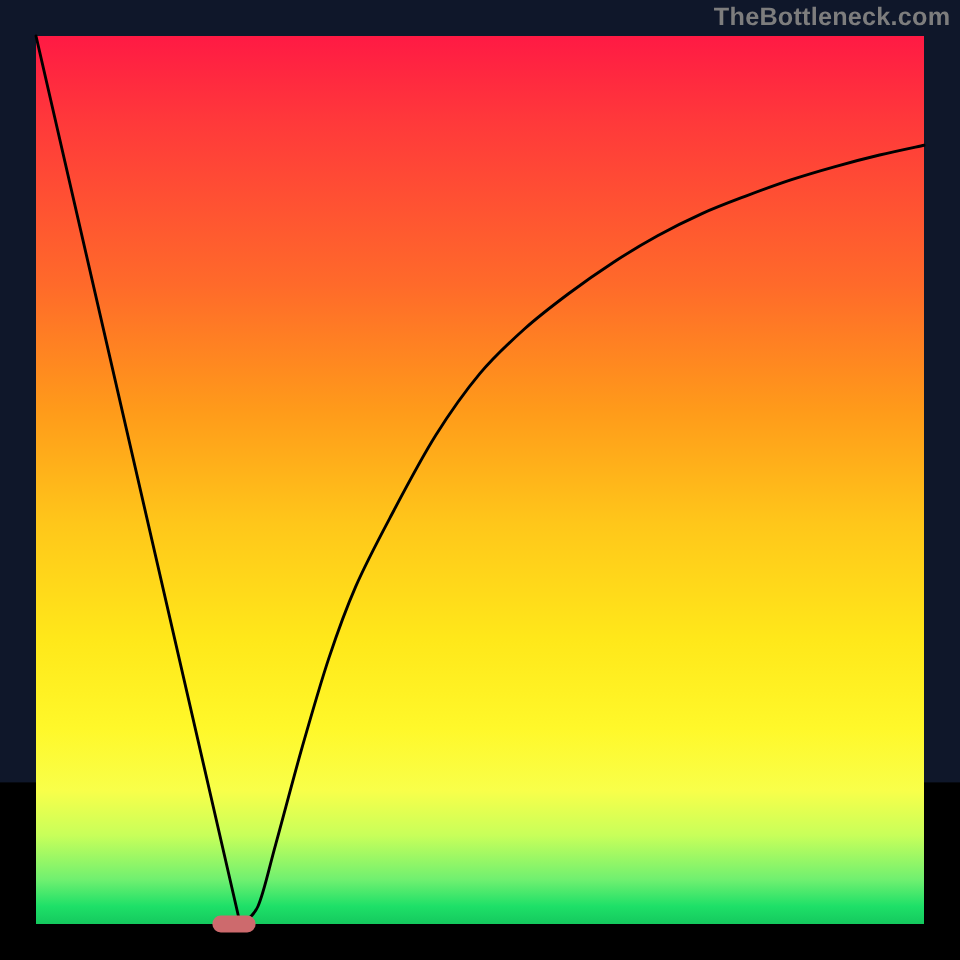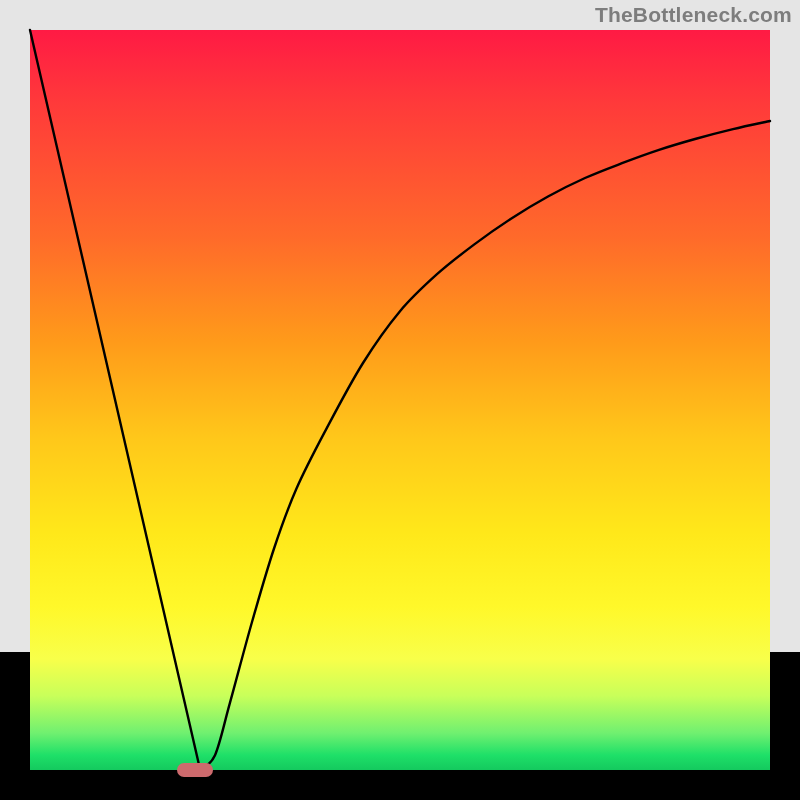--- a/index.html
+++ b/index.html
@@ -9,21 +9,21 @@
     height: 800px;
     background: #000;
     overflow: hidden;
   }
   .frame {
     position: absolute;
     left: 0;
     top: 0;
     width: 800px;
     height: 652px;
-    background: #e5e5e5;
+    background: #0f172a;
   }
   .plot-area {
     position: absolute;
     left: 30px;
     top: 30px;
     width: 740px;
     height: 740px;
     
     background: linear-gradient(
       to bottom,

